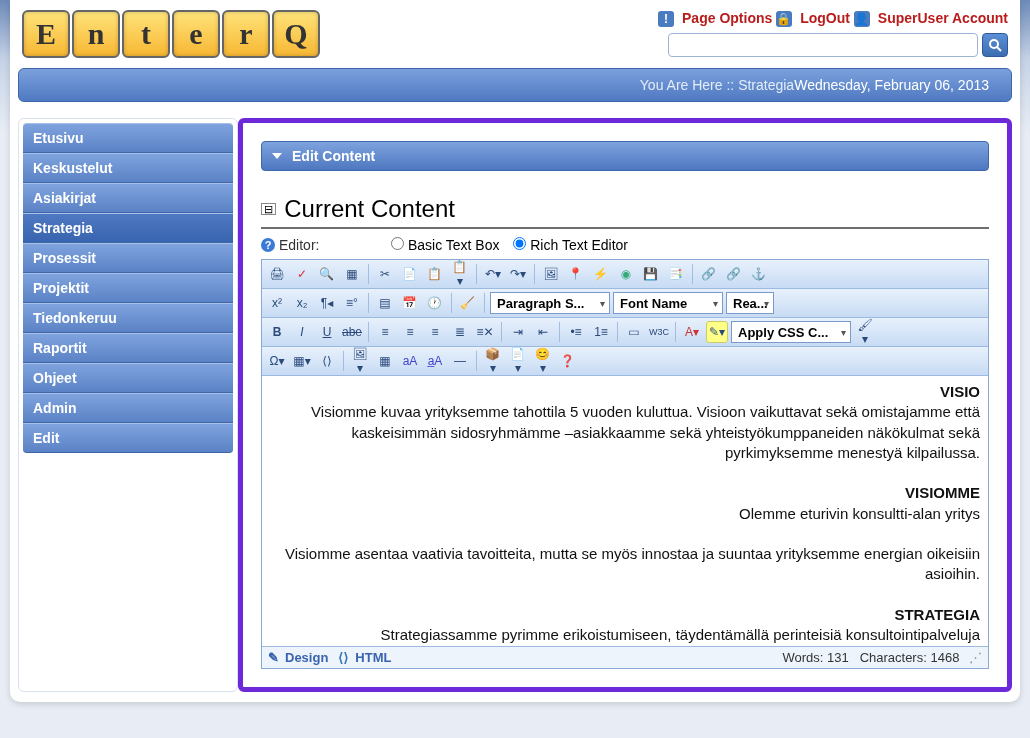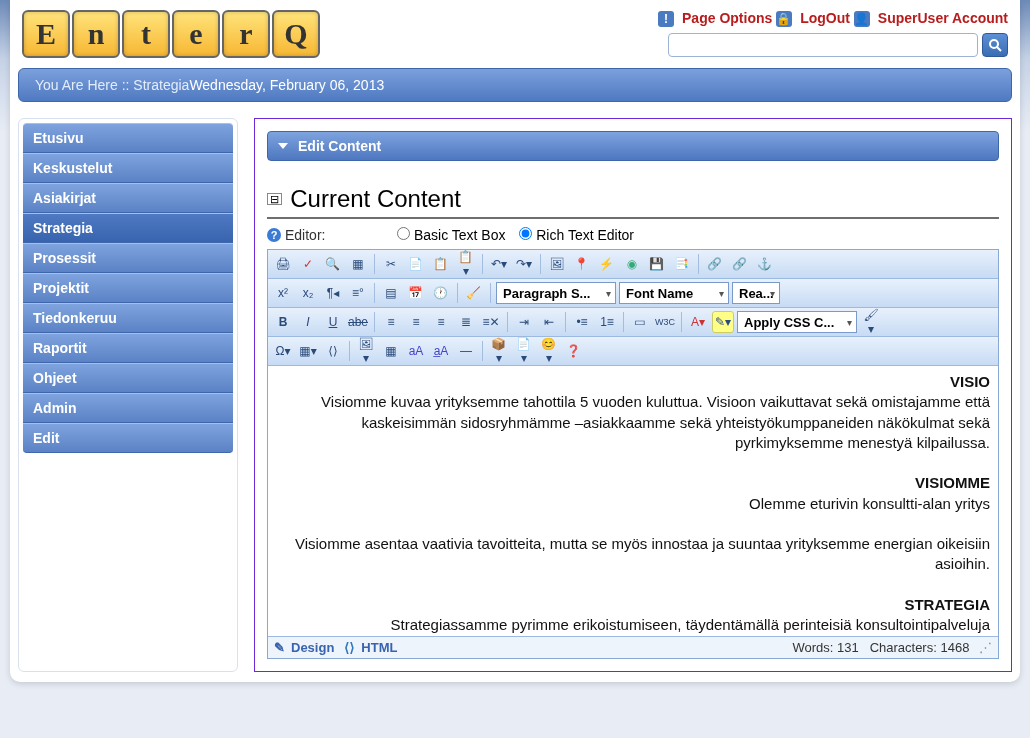--- a/index.html
+++ b/index.html
@@ -8,31 +8,31 @@
 .topbar { display: flex; justify-content: space-between; align-items: flex-start; padding: 10px 4px 4px; }
 .logo { display: flex; gap: 2px; }
 .logo-tile { width: 48px; height: 48px; border: 2px solid #666; border-radius: 6px; background: linear-gradient(to bottom, #ffe37a, #f7b733); display: flex; align-items: center; justify-content: center; font: bold 30px Georgia, serif; color: #333; box-shadow: inset 0 0 4px rgba(0,0,0,.2); }
 .toplinks { text-align: right; font-size: 14px; color: #4a7abf; font-weight: bold; }
 .toplinks a { color: #b91c1c; text-decoration: none; margin-left: 6px; cursor: pointer; }
 .tl-icon { display:inline-block; width:16px; height:16px; background:#4a7abf; color:#fff; border-radius:3px; text-align:center; line-height:16px; font-size:12px; vertical-align:middle; margin-right:2px; }
 .searchrow { margin-top: 6px; display:flex; justify-content:flex-end; align-items:center; gap:4px; }
 .searchrow input { width: 310px; height: 24px; border: 1px solid #9db3d4; border-radius: 4px; padding: 0 6px; background:#fff; }
 .searchbtn { width: 26px; height: 24px; background: linear-gradient(#5d8fd6,#3b6db3); border:1px solid #2e5a9c; border-radius:4px; color:#fff; display:flex; align-items:center; justify-content:center; cursor:pointer; }
 
-.breadcrumb { margin: 6px 0 16px; padding: 8px 16px; background: linear-gradient(to bottom, #7ba0dc, #4f79c1); color:#fff; border-radius: 6px; display:flex; justify-content:flex-start; font-size:14px; border:1px solid #3d66ab; }
+.breadcrumb { margin: 6px 0 16px; padding: 8px 22px; background: linear-gradient(to bottom, #7ba0dc, #4f79c1); color:#fff; border-radius: 6px; display:flex; justify-content:flex-end; font-size:14px; border:1px solid #3d66ab; }
 .breadcrumb .l { color:#e3ecf9; }
 
-.cols { display:flex; gap:16px; }
+.cols { display:flex; }
 .sidebar { width: 220px; border:1px solid #d9e1ef; border-radius:6px; padding:4px; background:#fff; }
 .navitem { display:block; padding:6px 10px; background: linear-gradient(to bottom, #7ea3de, #5b82c5); color:#fff; font-weight:bold; font-size:14px; border-top:1px solid #a8c0e6; border-bottom:1px solid #3d66ab; cursor:pointer; }
 .navitem.active { background: linear-gradient(to bottom, #4f79c2, #3863ae); }
 .navitem:first-child { border-radius:4px 4px 0 0; }
 .navitem:last-child { border-radius:0 0 4px 4px; }
 
-.main { flex:1; border:1px solid #6d28d9; border-radius:0; padding:12px; background:#fff; }
+.main { flex:1; border:5px solid #6d28d9; border-radius:6px; padding:18px; background:#fff; }
 .panelhdr { background: linear-gradient(to bottom, #7ea3de, #4d77c0); color:#fff; font-weight:bold; padding:6px 10px; border-radius:4px; border:1px solid #3d66ab; display:flex; align-items:center; gap:10px; font-size:14px; }
 .caret { width:0; height:0; border-left:5px solid transparent; border-right:5px solid transparent; border-top:6px solid #fff; }
 .section-title { font: normal 24px Arial; margin: 24px 0 4px; display:flex; align-items:center; gap:8px; }
 .hr { border-bottom:2px solid #6e6e6e; margin-bottom:8px; }
 .edrow { display:flex; align-items:center; font-size:14px; margin-bottom:6px; }
 .edlabel { width:130px; color:#333; display:flex; align-items:center; gap:4px; }
 .help-ico { width:14px; height:14px; border-radius:50%; background:#3b7bd6; color:#fff; font-size:11px; text-align:center; line-height:14px; font-weight:bold; }
 .radio-group label { margin-right:10px; cursor:pointer; }
 
 .rte { border:1px solid #88a8d6; background:#fff; }

